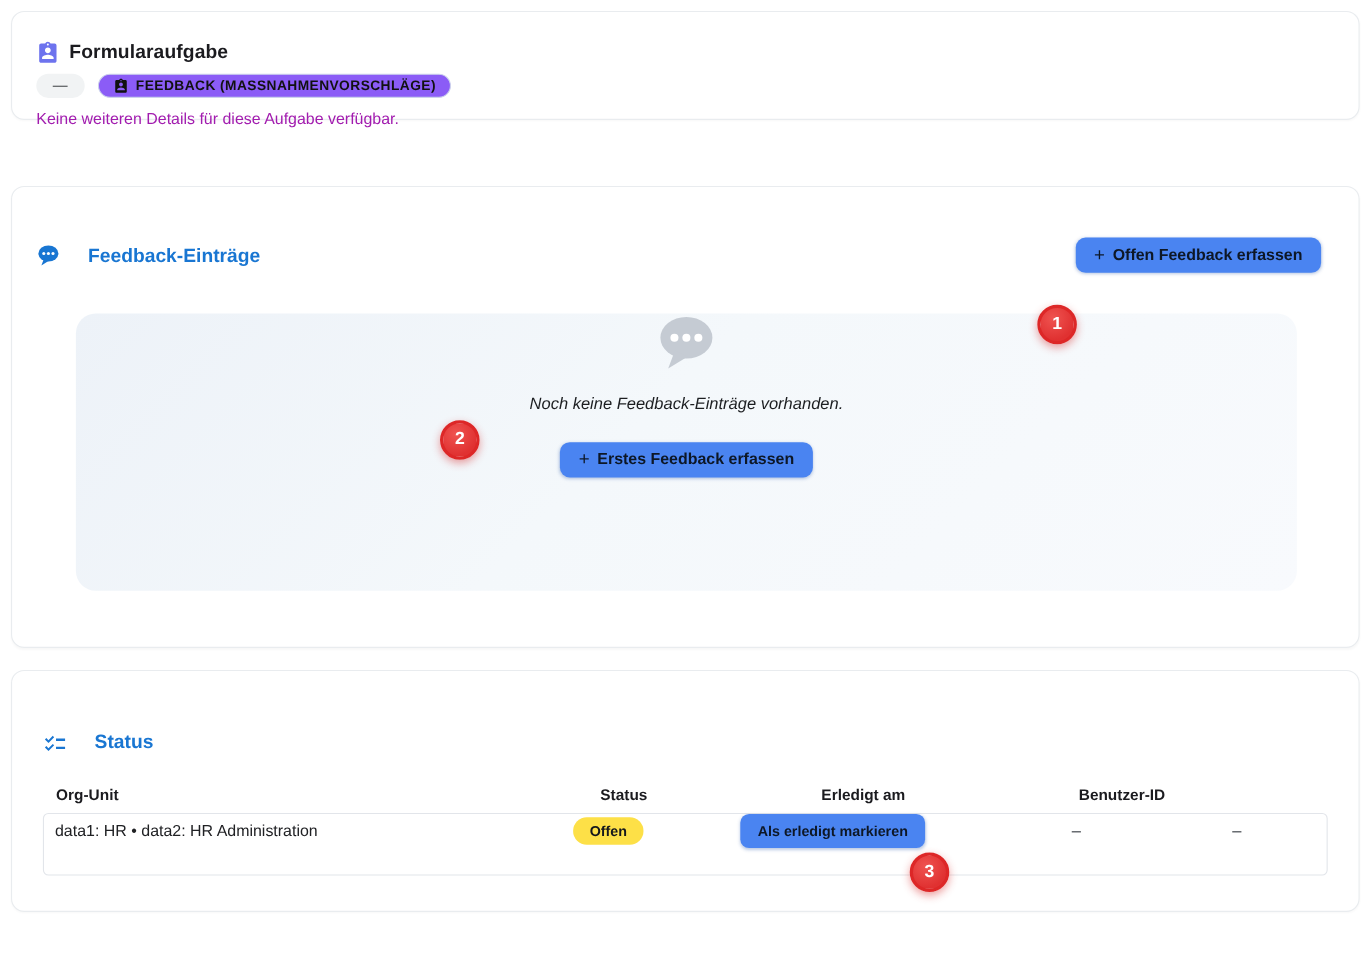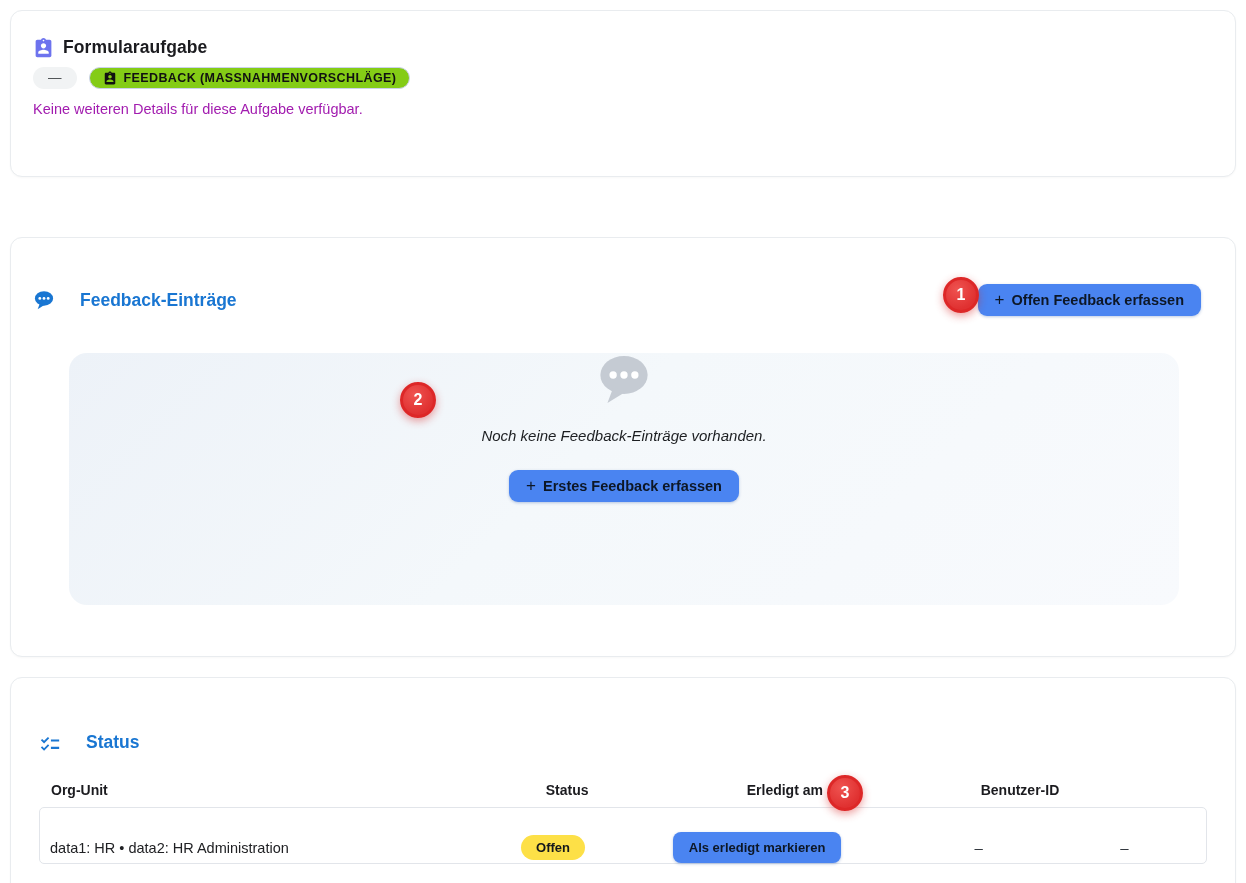--- a/index.html
+++ b/index.html
@@ -11,36 +11,36 @@
   }
   .page { position: relative; width: 1246px; height: 883px; overflow: hidden; }
 
   .card {
     background: #ffffff;
     border: 1px solid #e9ecef;
     border-radius: 12px;
     margin: 0 10px;
     box-shadow: 0 1px 2px rgba(0,0,0,0.03);
   }
-  .card1 { margin-top: 10px; height: 167px; padding: 26px 22px 36px; }
+  .card1 { margin-top: 10px; height: 99px; padding: 26px 22px 36px; }
   .card2 { margin-top: 60px; height: 420px; padding: 46px 22px 52px; }
   .card3 { margin-top: 20px; height: 220px; padding: 54px 28px 26px; }
 
   
   .title-row { display: flex; align-items: center; gap: 9px; }
   .title-row h1 { font-size: 17.5px; font-weight: 700; color: #1b1b1f; letter-spacing: .1px; }
   .icon-purple { color: #6d73ee; width: 21px; height: 21px; flex: 0 0 auto; }
   .pills-row { display: flex; align-items: center; gap: 12px; margin-top: 9px; }
   .pill-empty {
     background: #f1f3f4; color: #3c4043; border-radius: 999px;
     padding: 3px 15px; font-size: 13.5px; line-height: 16px;
   }
   .pill-badge {
     display: inline-flex; align-items: center; gap: 7px;
-    background: #84cc16; border: 1px solid #ccd2ec; border-radius: 999px;
+    background: #8b5cf6; border: 1px solid #ccd2ec; border-radius: 999px;
     padding: 3px 13px; font-size: 12.5px; font-weight: 700;
     color: #111; letter-spacing: .4px;
   }
   .icon-black { color: #111; width: 14px; height: 14px; flex: 0 0 auto; }
   .muted-text { margin-top: 12px; font-size: 14.5px; color: #a21caf; }
 
   
   .section-head { display: flex; align-items: center; justify-content: space-between; padding-right: 12px; }
   .section-title { display: flex; align-items: center; gap: 25px; color: #1976d2; }
   .section-title h2 { font-size: 17.5px; font-weight: 700; color: #1976d2; }
@@ -67,21 +67,21 @@
 
   
   .table { margin-top: 29px; }
   .trow { display: grid; grid-template-columns: 40% 8% 27% 11% 14%; align-items: center; }
   .thead { padding: 0 2px 9px 2px; gap: 14px; }
   .thead .cell { font-size: 14px; font-weight: 700; color: #1b1b1f; }
   .cell { text-align: center; }
   .cell.first { text-align: left; padding-left: 10px; }
   .tbody-box {
     border: 1px solid #e2e5ea; border-radius: 5px; height: 57px;
-    display: flex; align-items: flex-end;
+    display: flex; align-items: flex-start;
   }
   .tbody-box .trow { width: 100%; }
   .org-text { font-size: 14.5px; color: #202124; }
   .pill-status {
     display: inline-block; background: #fde047; color: #14171c;
     border-radius: 999px; padding: 5px 15px; font-size: 13px; font-weight: 700;
   }
   .btn-action {
     display: inline-block; background: #4a84f1; color: #0d1726;
     border: none; border-radius: 8px; padding: 8px 16px;

